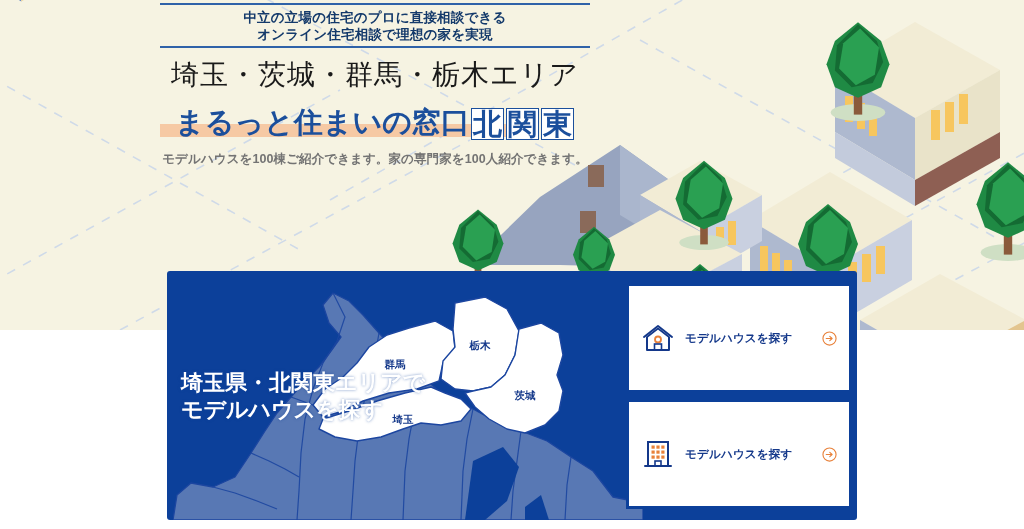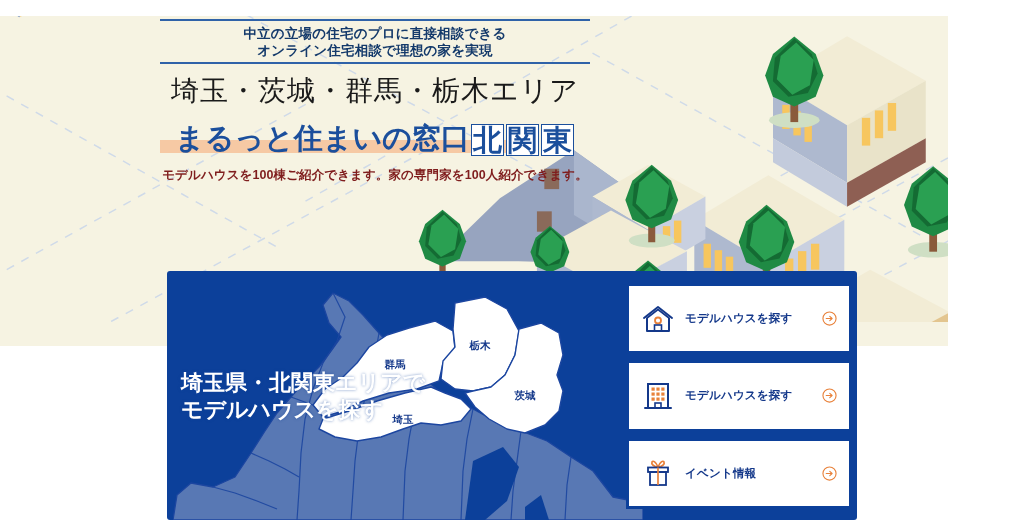--- a/index.html
+++ b/index.html
@@ -5,21 +5,21 @@
   * { margin:0; padding:0; box-sizing:border-box; }
   html,body{
     width:1024px; height:529px; overflow:hidden;
     background:#ffffff;
     font-family:"Liberation Sans","DejaVu Sans",sans-serif;
   }
   .page{ position:relative; width:1024px; height:529px; background:#ffffff; }
 
   
   .hero{
-    position:absolute; left:0; top:16px; width:948px; height:330px;
+    position:absolute; left:0; top:0; width:1024px; height:330px;
     background:#f6f3e2;
     overflow:hidden;
   }
   .hero-grid{ position:absolute; inset:0; }
 
   
   .headline{
     position:absolute; left:160px; top:0px; width:430px;
     text-align:center; z-index:6;
   }
@@ -40,21 +40,21 @@
   }
   .h2{
     position:relative; z-index:1; font-size:29px; font-weight:bold;
     color:#1b4f9c; letter-spacing:0px; line-height:34px; white-space:nowrap;
   }
   .boxchar{
     display:inline-block; background:#ffffff; border:1.6px solid #1b4f9c;
     padding:0 1px; margin:0 1px; line-height:30px; vertical-align:-2px;
   }
   .lead{
-    margin-top:12px; font-size:12.5px; font-weight:bold; color:#7f1d1d;
+    margin-top:12px; font-size:12.5px; font-weight:bold; color:#737373;
     letter-spacing:.1px; white-space:nowrap;
   }
 
   
   .panel{
     position:absolute; left:167px; top:271px; width:690px; height:249px;
     background:#0c409a; border-radius:3px; overflow:hidden; z-index:8;
   }
   .panel-title{
     position:absolute; left:14px; top:98px; color:#ffffff;
@@ -348,28 +348,15 @@
         <rect x="14" y="24" width="6" height="5" fill="none" stroke="#14388a" stroke-width="1.6"></rect>
         <path d="M4 29 H30" stroke="#14388a" stroke-width="2" stroke-linecap="round"></path>
       </svg>
       <span class="card-label">モデルハウスを探す</span>
       <svg class="card-arrow" viewBox="0 0 16 16">
         <circle cx="8" cy="8" r="7" fill="none" stroke="#e8813a" stroke-width="1.2"></circle>
         <path d="M4.5 8 H10.5 M8.3 5.8 L10.8 8 L8.3 10.2" fill="none" stroke="#e8813a" stroke-width="1.2" stroke-linecap="round" stroke-linejoin="round"></path>
       </svg>
     </a>
 
-    <a class="card">
-      <svg class="card-ico" viewBox="0 0 34 34">
-        <path d="M17 11 C13 11 10 8 11 6 C12 4 15 6 17 11 C19 6 22 4 23 6 C24 8 21 11 17 11Z" fill="none" stroke="#e8813a" stroke-width="1.7" stroke-linejoin="round"></path>
-        <rect x="7" y="11.5" width="20" height="4.5" fill="none" stroke="#14388a" stroke-width="1.8"></rect>
-        <rect x="9" y="16" width="16" height="13" fill="none" stroke="#14388a" stroke-width="1.8"></rect>
-        <path d="M17 11.5 V29" stroke="#e8813a" stroke-width="1.7"></path>
-      </svg>
-      <span class="card-label">イベント情報</span>
-      <svg class="card-arrow" viewBox="0 0 16 16">
-        <circle cx="8" cy="8" r="7" fill="none" stroke="#e8813a" stroke-width="1.2"></circle>
-        <path d="M4.5 8 H10.5 M8.3 5.8 L10.8 8 L8.3 10.2" fill="none" stroke="#e8813a" stroke-width="1.2" stroke-linecap="round" stroke-linejoin="round"></path>
-      </svg>
-    </a>
   </div>
 
 </div>
 
 </body></html>

